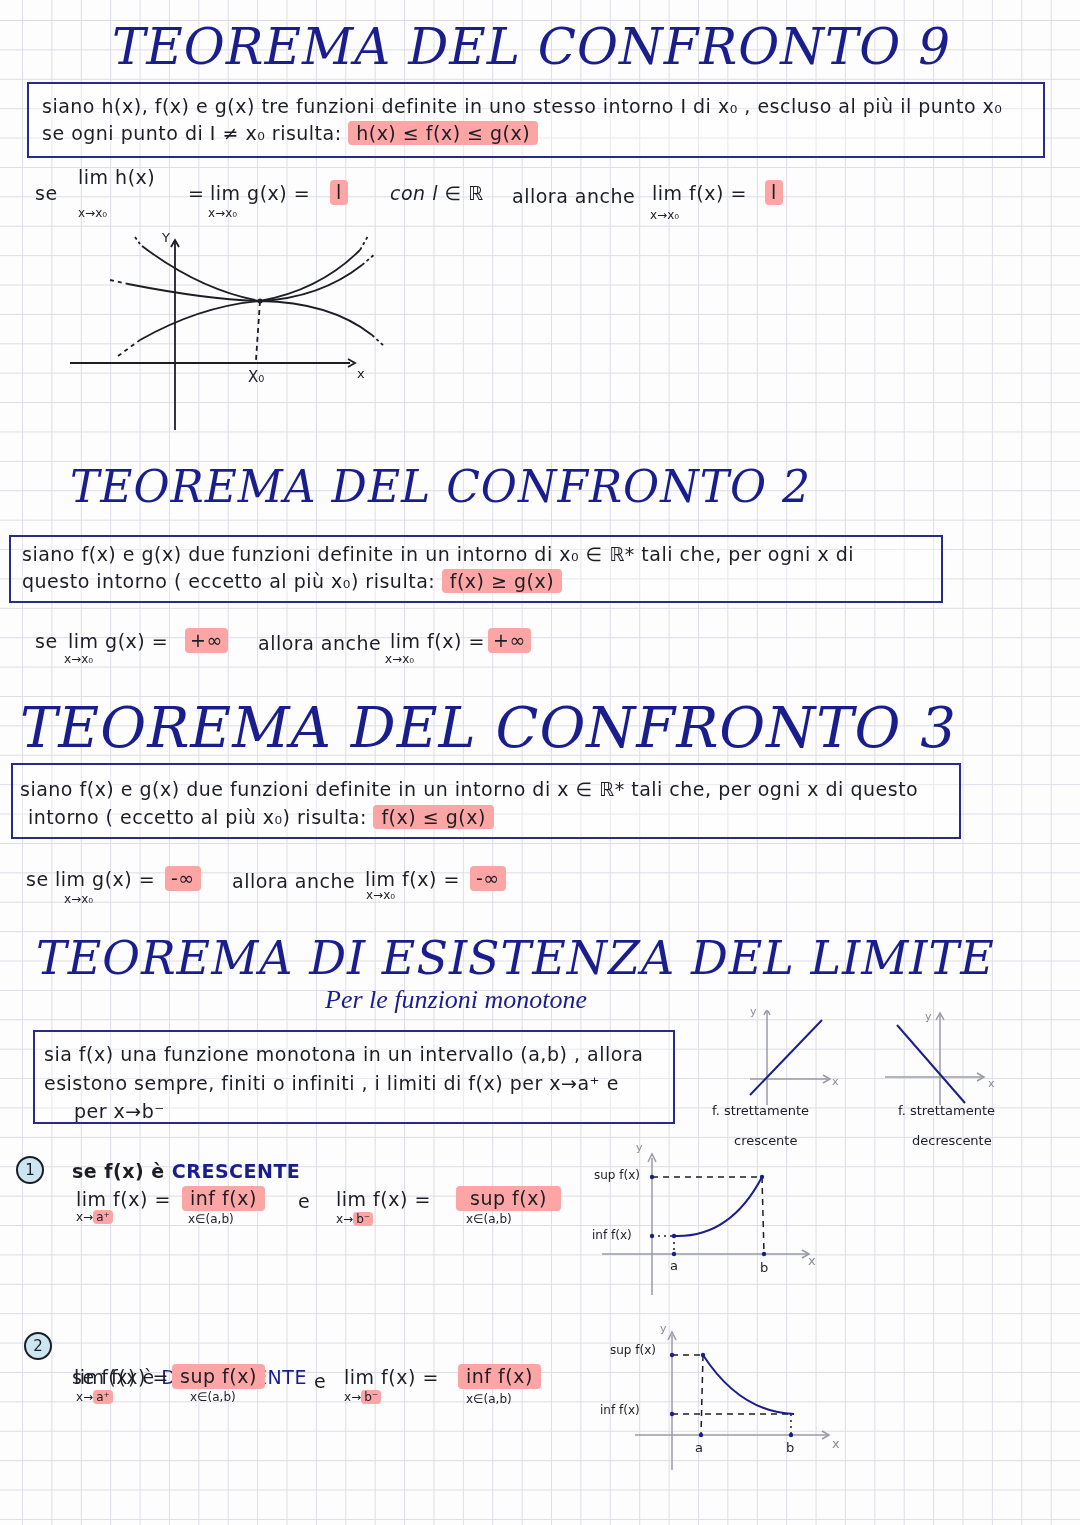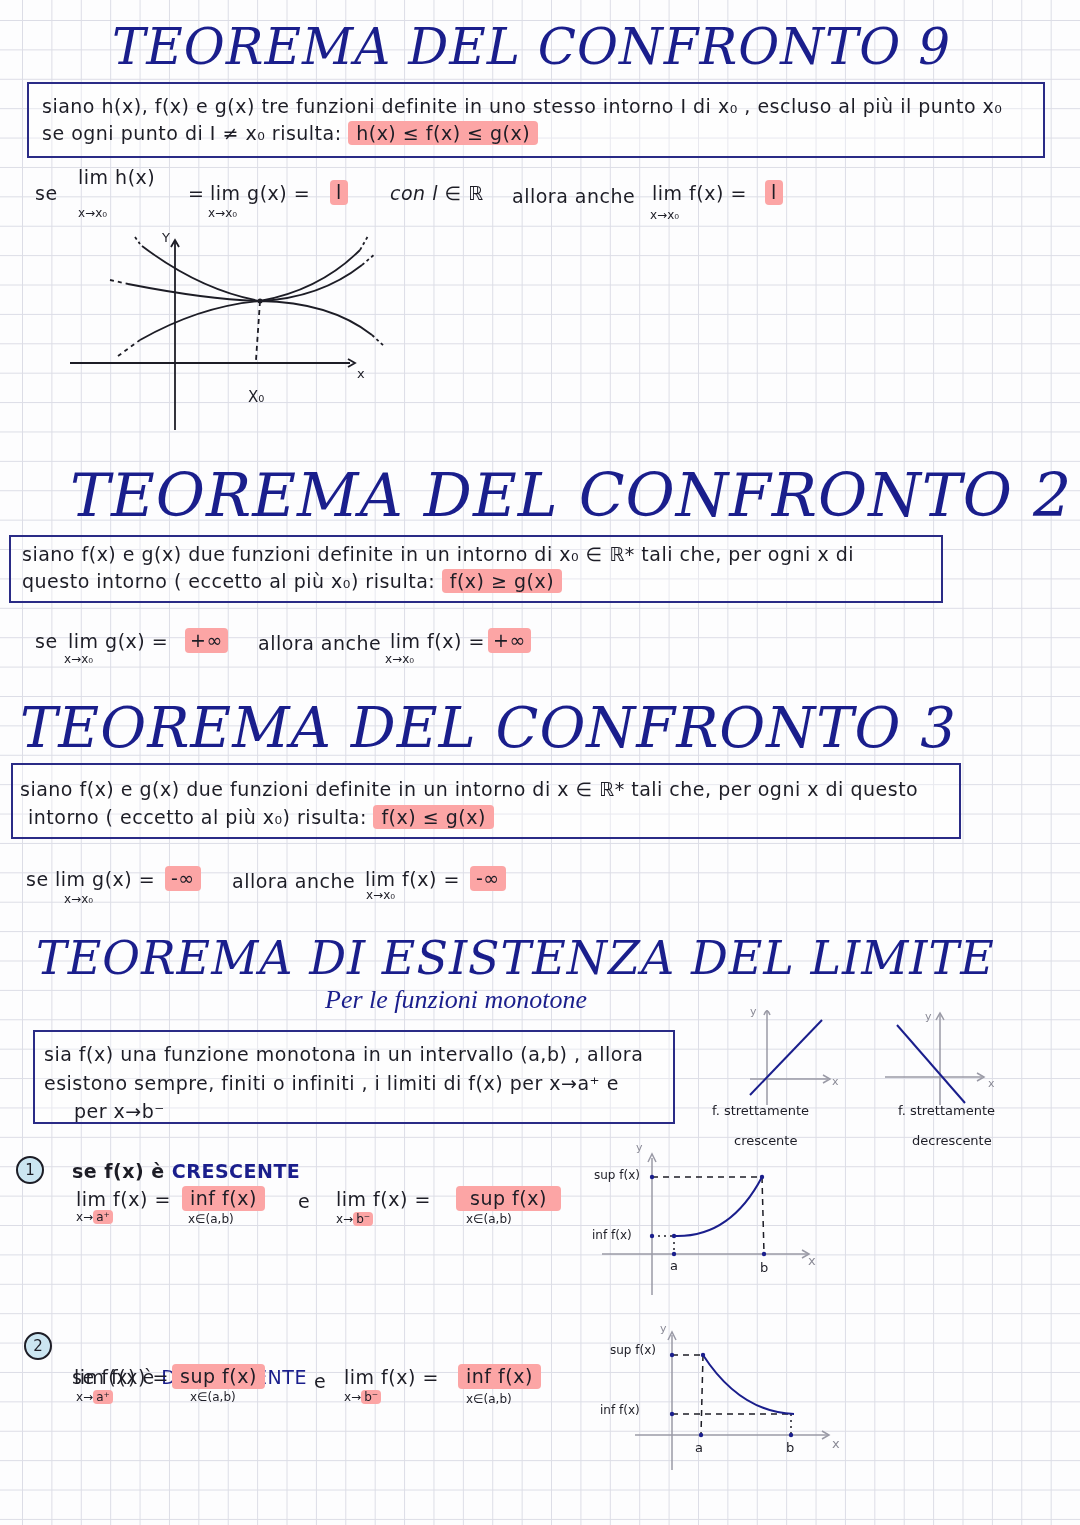--- a/index.html
+++ b/index.html
@@ -108,23 +108,23 @@
     <path d="M90 120 Q150 86 210 81 Q280 82 322 115"></path>
     <path d="M68 136 L90 120" stroke-dasharray="4 4"></path>
     <path d="M322 115 L335 127" stroke-dasharray="3 3"></path>
 
     <path d="M210 81 L206 140" stroke-dasharray="5 4"></path>
   </g>
   <circle cx="210" cy="81" r="2.5" fill="#1d1d26"></circle>
 </svg>
 <div class="abs small-label" style="left:162px; top:230px;">Y</div>
 <div class="abs small-label" style="left:357px; top:366px;">x</div>
-<div class="abs small-label" style="left:248px; top:388px; font-size:15px;">X₀</div>
-
-<h1 class="abs title" style="left:70px; top:465px; font-size:60px;">TEOREMA DEL CONFRONTO 2</h1>
+<div class="abs small-label" style="left:248px; top:368px; font-size:15px;">X₀</div>
+
+<h1 class="abs title" style="left:70px; top:465px; font-size:44px;">TEOREMA DEL CONFRONTO 2</h1>
 
 <div class="abs box" style="left:9px; top:535px; width:934px; height:68px;"></div>
 <div class="abs hw" style="left:22px; top:543px;">siano f(x) e g(x) due funzioni definite in un intorno di  x₀ ∈ ℝ*  tali che, per ogni  x   di</div>
 <div class="abs hw" style="left:22px; top:570px;">
   <span>questo intorno ( eccetto al più x₀) risulta:</span>
   <span class="hl">f(x) ≥ g(x)</span>
 </div>
 
 <div class="abs hw" style="left:35px; top:630px;">se</div>
 <div class="abs hw" style="left:68px; top:630px;">lim g(x) =</div>

